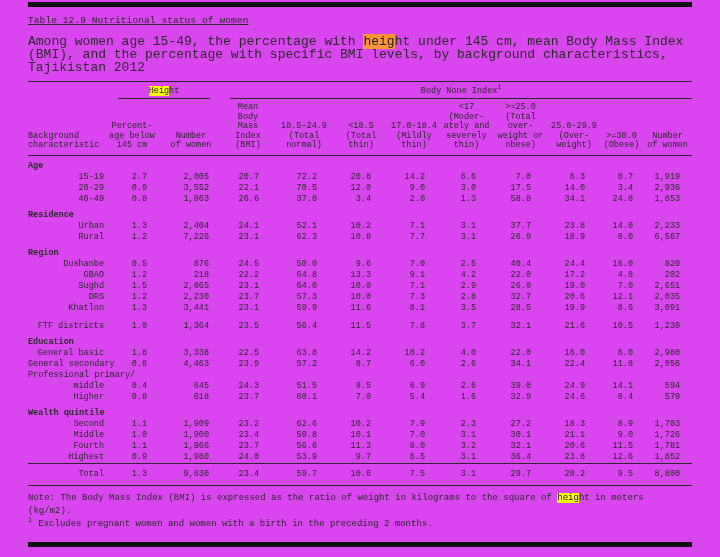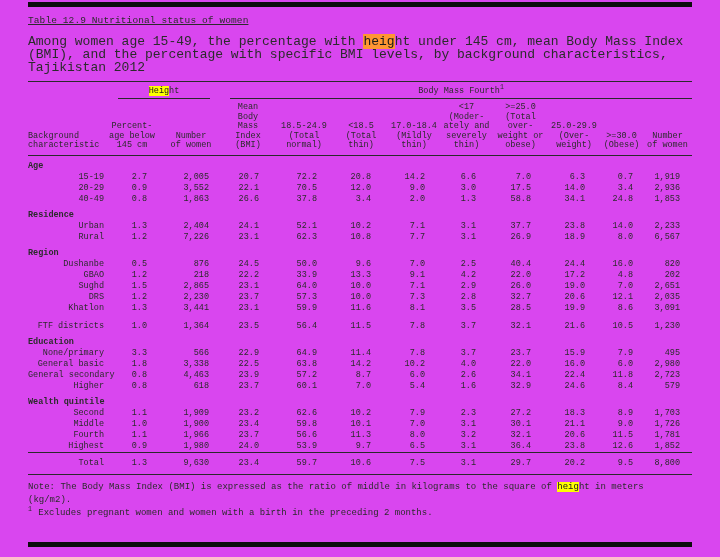--- a/index.html
+++ b/index.html
@@ -125,21 +125,21 @@
           <col style="width:43px">
           <col style="width:49px">
       </colgroup>
       <thead>
         <tr class="spanners">
           <th></th>
           <th colspan="2">
             <div class="spanline hgt"><span class="hl hl-yellow">Heig</span><span>ht</span></div>
           </th>
           <th colspan="9">
-            <div class="spanline bmi"><span>Body Mass Fourth</span><sup>1</sup></div>
+            <div class="spanline bmi"><span>Body None Index</span><sup>1</sup></div>
           </th>
         </tr>
         <tr class="colheads" id="colhead-row">
             <th class="first">Background<br>characteristic</th>
             <th>Percent-<br>age below<br>145 cm</th>
             <th>Number<br>of women</th>
             <th>Mean<br>Body<br>Mass<br>Index<br>(BMI)</th>
             <th>18.5-24.9<br>(Total<br>normal)</th>
             <th>&lt;18.5<br>(Total<br>thin)</th>
             <th>17.0-18.4<br>(Mildly<br>thin)</th>
@@ -242,21 +242,21 @@
             <td>40.4</td>
             <td>24.4</td>
             <td>16.0</td>
             <td>820</td>
           </tr>
           <tr class="r">
             <td class="rl">GBAO</td>
             <td>1.2</td>
             <td>218</td>
             <td>22.2</td>
-            <td>33.9</td>
+            <td>64.8</td>
             <td>13.3</td>
             <td>9.1</td>
             <td>4.2</td>
             <td>22.0</td>
             <td>17.2</td>
             <td>4.8</td>
             <td>202</td>
           </tr>
           <tr class="r">
             <td class="rl">Sughd</td>
@@ -311,34 +311,20 @@
             <td>3.7</td>
             <td>32.1</td>
             <td>21.6</td>
             <td>10.5</td>
             <td>1,230</td>
           </tr>
           <tr class="sect">
             <td colspan="12">Education</td>
           </tr>
           <tr class="r">
-            <td class="rl">None/primary</td>
-            <td>3.3</td>
-            <td>566</td>
-            <td>22.9</td>
-            <td>64.9</td>
-            <td>11.4</td>
-            <td>7.8</td>
-            <td>3.7</td>
-            <td>23.7</td>
-            <td>15.9</td>
-            <td>7.9</td>
-            <td>495</td>
-          </tr>
-          <tr class="r">
             <td class="rl">General basic</td>
             <td>1.8</td>
             <td>3,338</td>
             <td>22.5</td>
             <td>63.8</td>
             <td>14.2</td>
             <td>10.2</td>
             <td>4.0</td>
             <td>22.0</td>
             <td>16.0</td>
@@ -350,21 +336,35 @@
             <td>0.8</td>
             <td>4,463</td>
             <td>23.9</td>
             <td>57.2</td>
             <td>8.7</td>
             <td>6.0</td>
             <td>2.6</td>
             <td>34.1</td>
             <td>22.4</td>
             <td>11.8</td>
-            <td>2,723</td>
+            <td>2,056</td>
+          </tr>
+          <tr class="r">
+            <td class="rl">Professional primary/<span class="l2">middle</span></td>
+            <td>0.4</td>
+            <td>645</td>
+            <td>24.3</td>
+            <td>51.5</td>
+            <td>9.5</td>
+            <td>6.9</td>
+            <td>2.6</td>
+            <td>39.0</td>
+            <td>24.9</td>
+            <td>14.1</td>
+            <td>594</td>
           </tr>
           <tr class="r">
             <td class="rl">Higher</td>
             <td>0.8</td>
             <td>618</td>
             <td>23.7</td>
             <td>60.1</td>
             <td>7.0</td>
             <td>5.4</td>
             <td>1.6</td>
@@ -443,18 +443,18 @@
             <td>3.1</td>
             <td>29.7</td>
             <td>20.2</td>
             <td>9.5</td>
             <td>8,800</td>
           </tr>
         </tbody>
     </table>
 
     <div class="notes">
-      <div><span>Note: The Body Mass Index (BMI) is expressed as the ratio of middle in kilograms to the square of </span><span class="hl hl-yellow">heig</span><span>ht in meters (kg/m2).</span></div>
+      <div><span>Note: The Body Mass Index (BMI) is expressed as the ratio of weight in kilograms to the square of </span><span class="hl hl-yellow">heig</span><span>ht in meters (kg/m2).</span></div>
       <div class="fn"><sup>1</sup><span> Excludes pregnant women and women with a birth in the preceding 2 months.</span></div>
     </div>
   </div>
   <div class="bottombar"></div>
 </div>
 
 </body></html>

